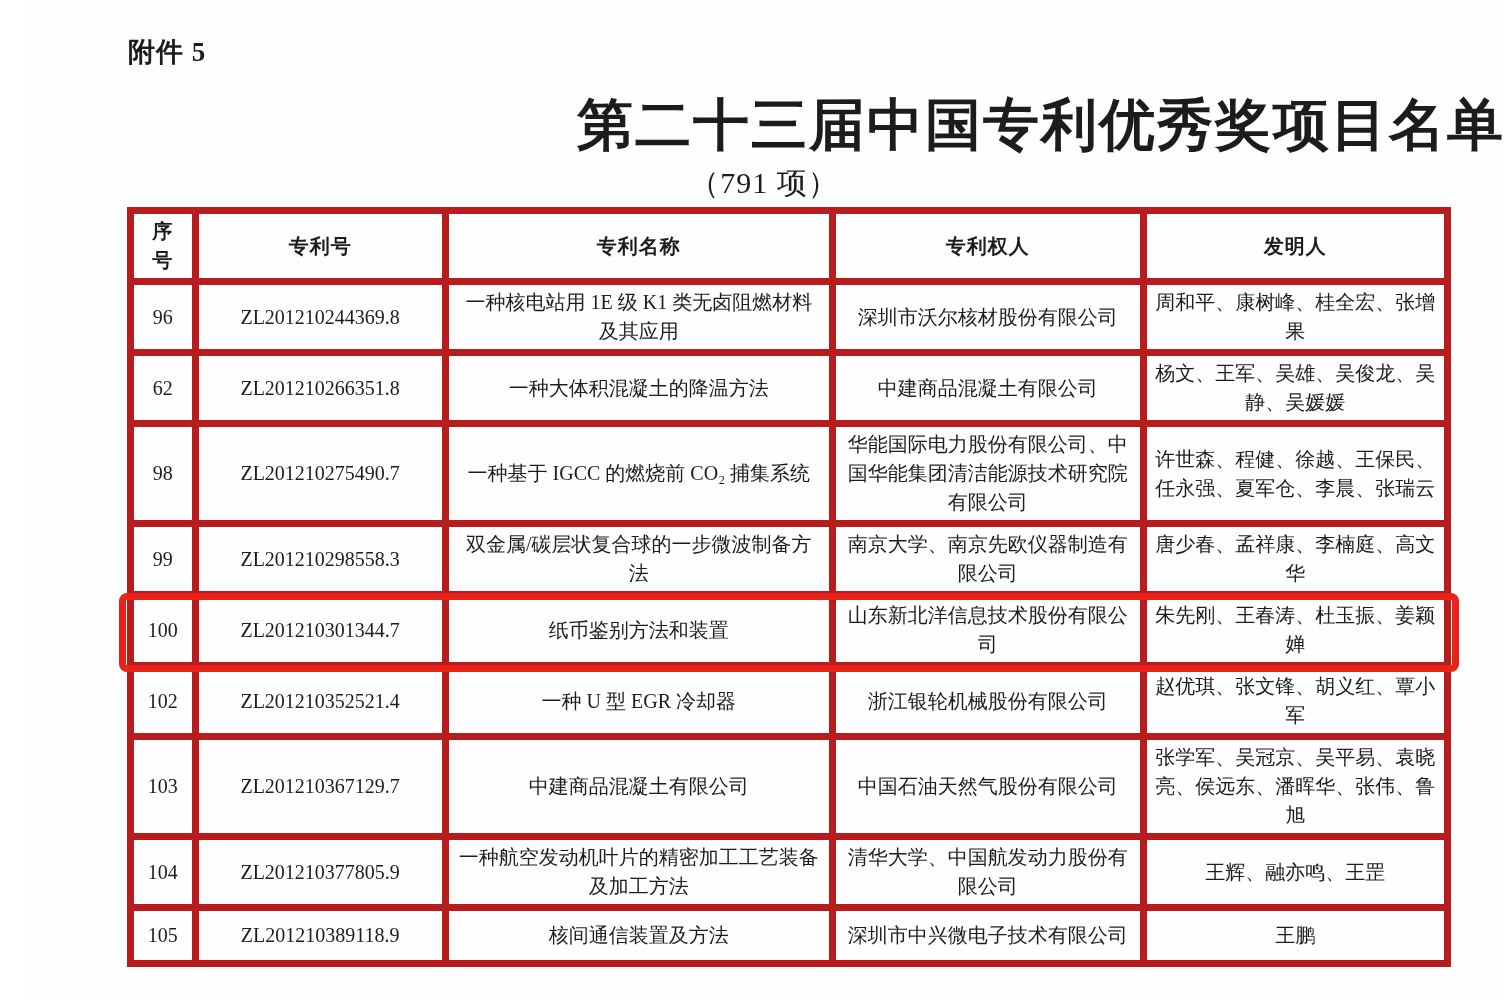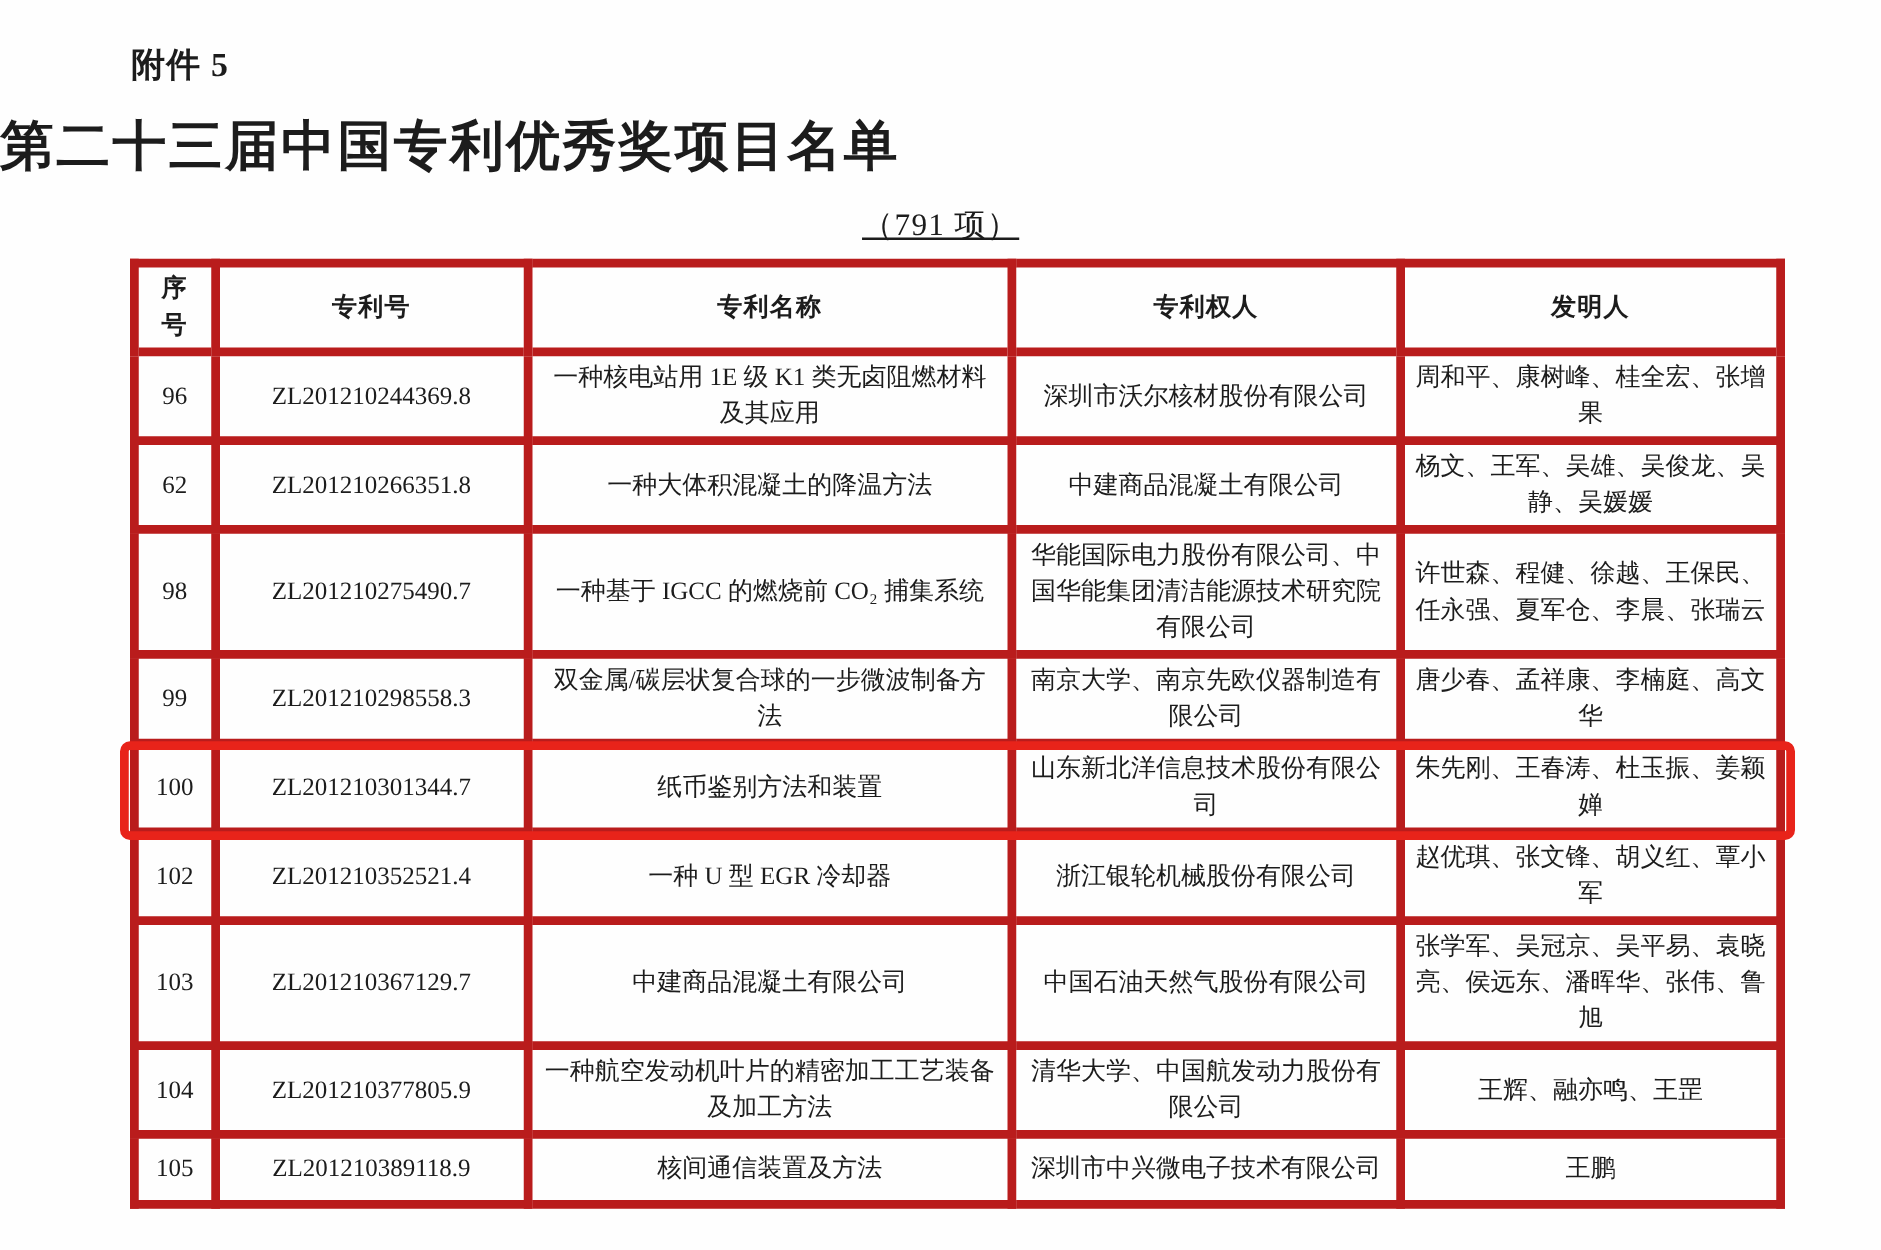--- a/index.html
+++ b/index.html
@@ -5,49 +5,48 @@
   * { margin: 0; padding: 0; box-sizing: border-box; }
   html, body { background: #ffffff; }
   body {
     width: 1505px;
     height: 1000px;
     font-family: "Liberation Serif", "DejaVu Serif", serif;
     color: #1c1c1c;
     position: relative;
     overflow: hidden;
   }
-  .doc { position: absolute; inset: 0; background: #fefefe; }
+  .doc { position: absolute; inset: 0; background: #fefefe; margin-left: 23px; }
 
   .attachment {
     position: absolute;
     left: 105px;
     top: 34px;
     font-size: 27px;
     font-weight: bold;
     letter-spacing: 1px;
   }
   .title {
     position: absolute;
     left: 0;
     top: 88px;
     width: 100%;
-    text-align: left;
-    font-size: 43px;
+    text-align: right;
+    font-size: 56px;
     font-weight: bold;
     letter-spacing: 2px;
   }
   .subtitle {
     position: absolute;
     left: 0;
     top: 163px;
     width: 100%;
     text-align: center;
-    font-size: 25px;
+    font-size: 30px;
     letter-spacing: 1px;
-    text-decoration: underline;
   }
 
   .table-wrap {
     position: absolute;
     left: 104px;
     top: 207px;
     width: 1324px;
   }
   table.patent-table {
     width: 100%;

